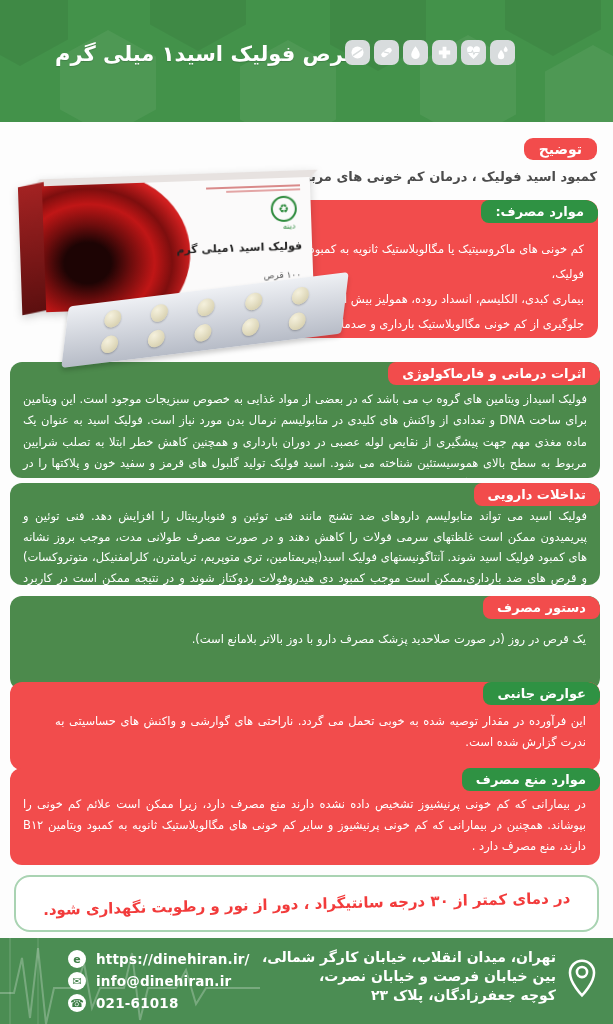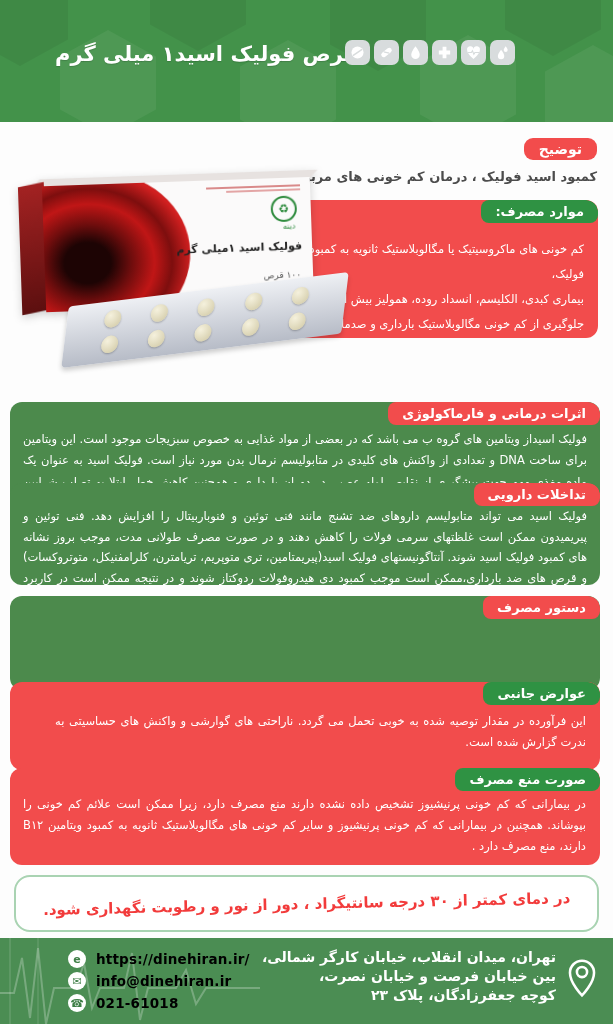--- a/index.html
+++ b/index.html
@@ -23,21 +23,21 @@
   .box{position:absolute;border-radius:12px;overflow:hidden;color:#fff;direction:rtl;}
   .box.red{background:#f24c4c;}
   .box.green{background:#4c8a4c;}
   .badge{position:absolute;top:0;right:0;padding:4px 14px;font-size:13px;font-weight:bold;color:#fff;
       border-radius:8px 12px 8px 8px;direction:rtl;white-space:nowrap;}
   .badge.green{background:#2f9243;} .badge.red{background:#f24c4c;}
   .box .body{font-size:11.5px;text-align:justify;color:#fff;}
   
   .sec-indications{left:240px;right:15px;top:200px;height:138px;}
   .sec-indications .lines{padding:37px 14px 0 10px;font-size:11.5px;line-height:25px;text-align:right;}
-  .sec-effects{left:10px;right:13px;top:362px;height:116px;margin-top:40px;}
+  .sec-effects{left:10px;right:13px;top:362px;height:116px;}
   .sec-effects .body{padding:27px 13px 0 13px;line-height:21.3px;}
   .sec-interactions{left:10px;right:13px;top:483px;height:102px;}
   .sec-interactions .body{padding:23px 13px 0 13px;line-height:20.5px;}
   .sec-dosage{left:10px;right:13px;top:596px;height:94px;}
   .sec-dosage .body{padding:33px 14px 0 13px;line-height:20px;text-align:right;}
   .sec-sideeffects{left:10px;right:13px;top:682px;height:88px;}
   .sec-sideeffects .body{padding:29px 14px 0 13px;line-height:20.5px;margin-left:32px;}
   .sec-contra{left:10px;right:13px;top:768px;height:97px;}
   .sec-contra .body{padding:26px 14px 0 13px;line-height:21px;}
   
@@ -68,21 +68,21 @@
   .prow{display:flex;justify-content:space-evenly;}
   .pill{width:17px;height:17px;border-radius:50%;
       background:radial-gradient(circle at 35% 30%,#f5f1dd,#d9d2b2 75%);box-shadow:0 1px 2px rgba(0,0,0,.25);}
   
   .footer{position:absolute;left:0;top:938px;width:613px;height:86px;background:#4b8d53;overflow:hidden;}
   .ecg{position:absolute;left:0;top:0;}
   .contacts{position:absolute;left:68px;top:11px;display:flex;flex-direction:column;gap:2px;}
   .crow{display:flex;align-items:center;gap:10px;height:20px;}
   .ficon{width:18px;height:18px;border-radius:50%;background:#fff;color:#3f7f47;font-size:11px;font-weight:bold;
       display:flex;align-items:center;justify-content:center;line-height:1;}
-  .ctext{color:#000000;font-size:13.5px;font-weight:bold;letter-spacing:.2px;}
+  .ctext{color:#ffffff;font-size:13.5px;font-weight:bold;letter-spacing:.2px;}
   .address{position:absolute;right:14px;top:10px;display:flex;align-items:center;gap:9px;direction:rtl;}
   .addr-lines{color:#fff;font-size:14px;font-weight:bold;line-height:19px;text-align:right;direction:rtl;}
 </style>
 </head>
 <body>
 
 <div class="page">
 
   <header class="topbar">
     <div class="hx d" style="left:-28px;top:-40px;"></div>
@@ -186,29 +186,30 @@
     <div class="body">فولیک اسیداز ویتامین های گروه ب می باشد که در بعضی از مواد غذایی به خصوص سبزیجات موجود است. این ویتامین برای ساخت DNA و تعدادی از واکنش های کلیدی در متابولیسم نرمال بدن مورد نیاز است. فولیک اسید به عنوان یک ماده مغذی مهم جهت پیشگیری از نقایص لوله عصبی در دوران بارداری و همچنین کاهش خطر ابتلا به تصلب شرایین مربوط به سطح بالای هموسیستئین شناخته می شود. اسید فولیک تولید گلبول های قرمز و سفید خون و پلاکتها را در بعضی از کم خونی های مگالوبلاستیک تحریک می کند.</div>
   </section>
 
   <section class="box green sec-interactions">
     <span class="badge red">تداخلات دارویی</span>
     <div class="body">فولیک اسید می تواند متابولیسم داروهای ضد تشنج مانند فنی توئین و فنوباربیتال را افزایش دهد. فنی توئین و پیریمیدون ممکن است غلظتهای سرمی فولات را کاهش دهند و در صورت مصرف طولانی مدت، موجب بروز نشانه های کمبود فولیک اسید شوند. آنتاگونیستهای فولیک اسید(پیریمتامین، تری متوپریم، تریامترن، کلرامفنیکل، متوتروکسات) و قرص های ضد بارداری،ممکن است موجب کمبود دی هیدروفولات ردوکتاز شوند و در نتیجه ممکن است در کاربرد فولیک اسید ایجاد اختلال کنند.</div>
   </section>
 
   <section class="box green sec-dosage">
     <span class="badge red">دستور مصرف</span>
+    <div class="body">یک قرص در روز (در صورت صلاحدید پزشک مصرف دارو با دوز بالاتر بلامانع است).</div>
   </section>
 
   <section class="box red sec-sideeffects">
     <span class="badge green">عوارض جانبی</span>
     <div class="body">این فرآورده در مقدار توصیه شده به خوبی تحمل می گردد. ناراحتی های گوارشی و واکنش های حساسیتی به ندرت گزارش شده است.</div>
   </section>
 
   <section class="box red sec-contra">
-    <span class="badge green">صورت منع مصرف</span>
+    <span class="badge green">موارد منع مصرف</span>
     <div class="body">در بیمارانی که کم خونی پرنیشیوز تشخیص داده نشده دارند منع مصرف دارد، زیرا ممکن است علائم کم خونی را بپوشاند. همچنین در بیمارانی که کم خونی پرنیشیوز و سایر کم خونی های مگالوبلاستیک ثانویه به کمبود ویتامین B۱۲ دارند، منع مصرف دارد .</div>
   </section>
 
   <div class="storage">
     <span>در دمای کمتر از ۳۰ درجه سانتیگراد ، دور از نور و رطوبت نگهداری شود.</span>
   </div>
 
   <footer class="footer">
     <svg class="ecg" width="260" height="86" viewBox="0 0 260 86">
       <polyline points="0,55 14,55 22,20 30,80 38,10 46,86 54,50 76,50 84,25 92,70 100,50 124,50 132,15 140,82 148,50 176,50 186,32 196,66 206,50 260,50" fill="none" stroke="rgba(255,255,255,0.25)" stroke-width="2"></polyline>

